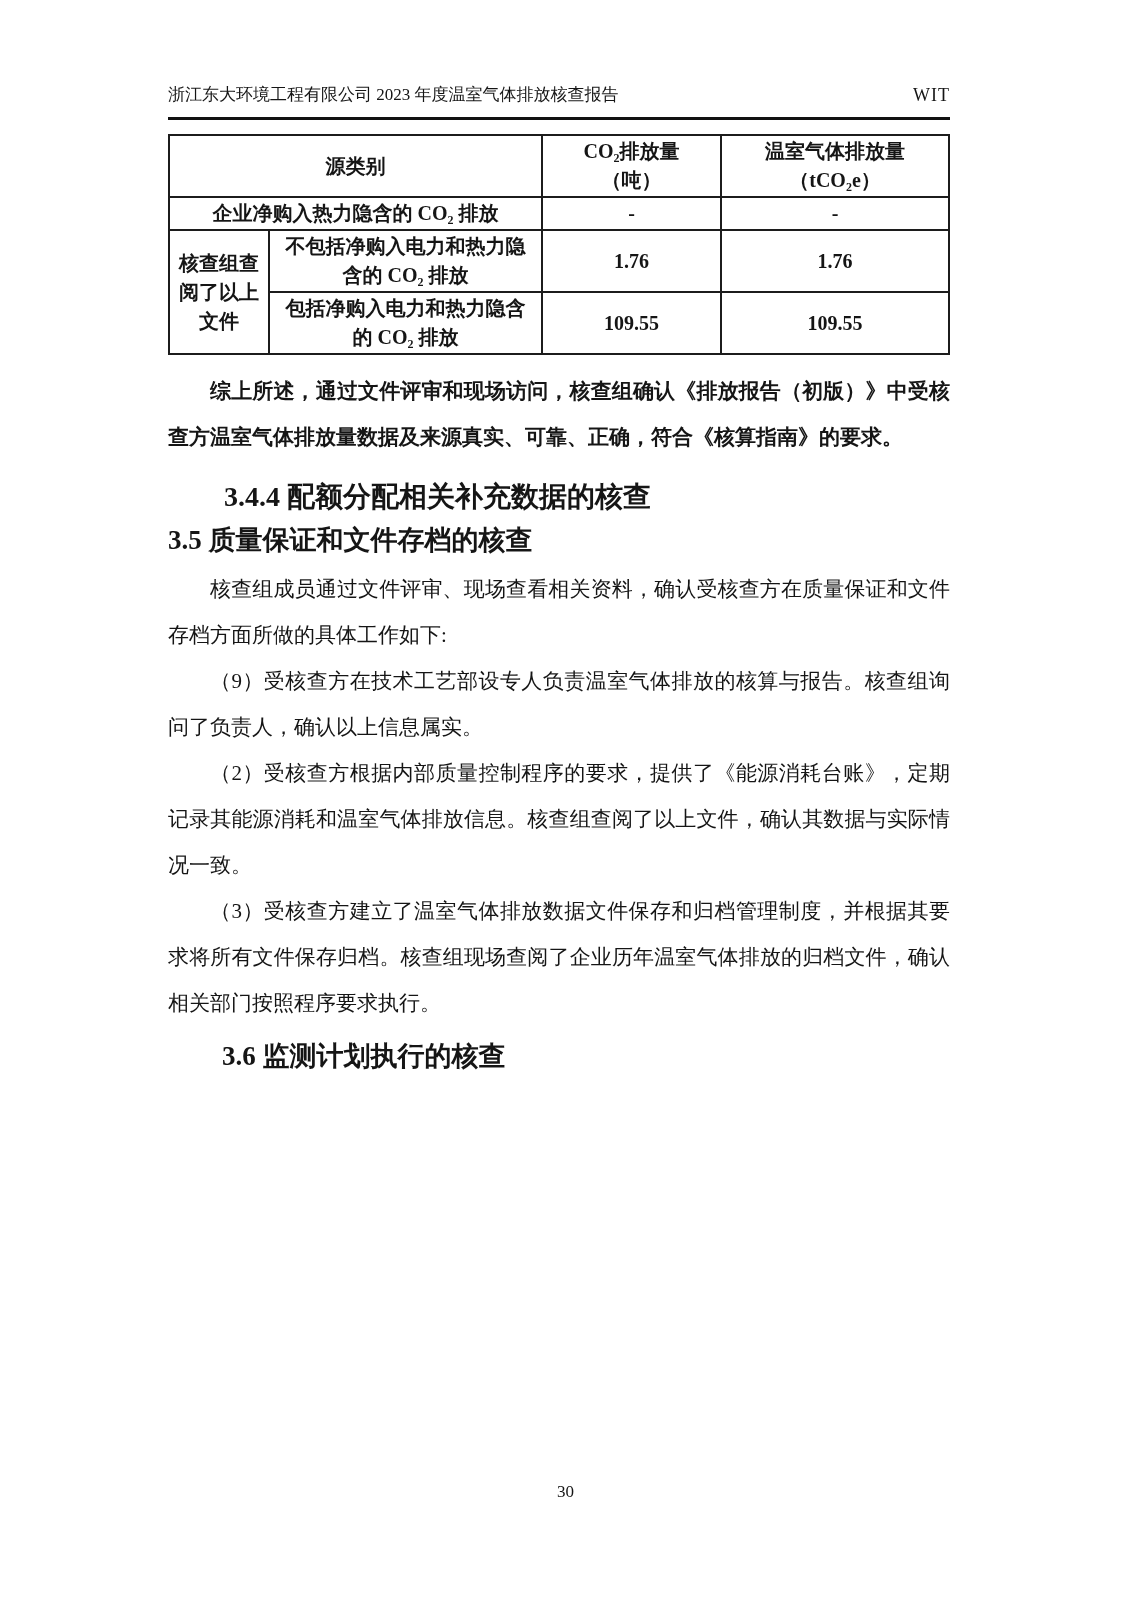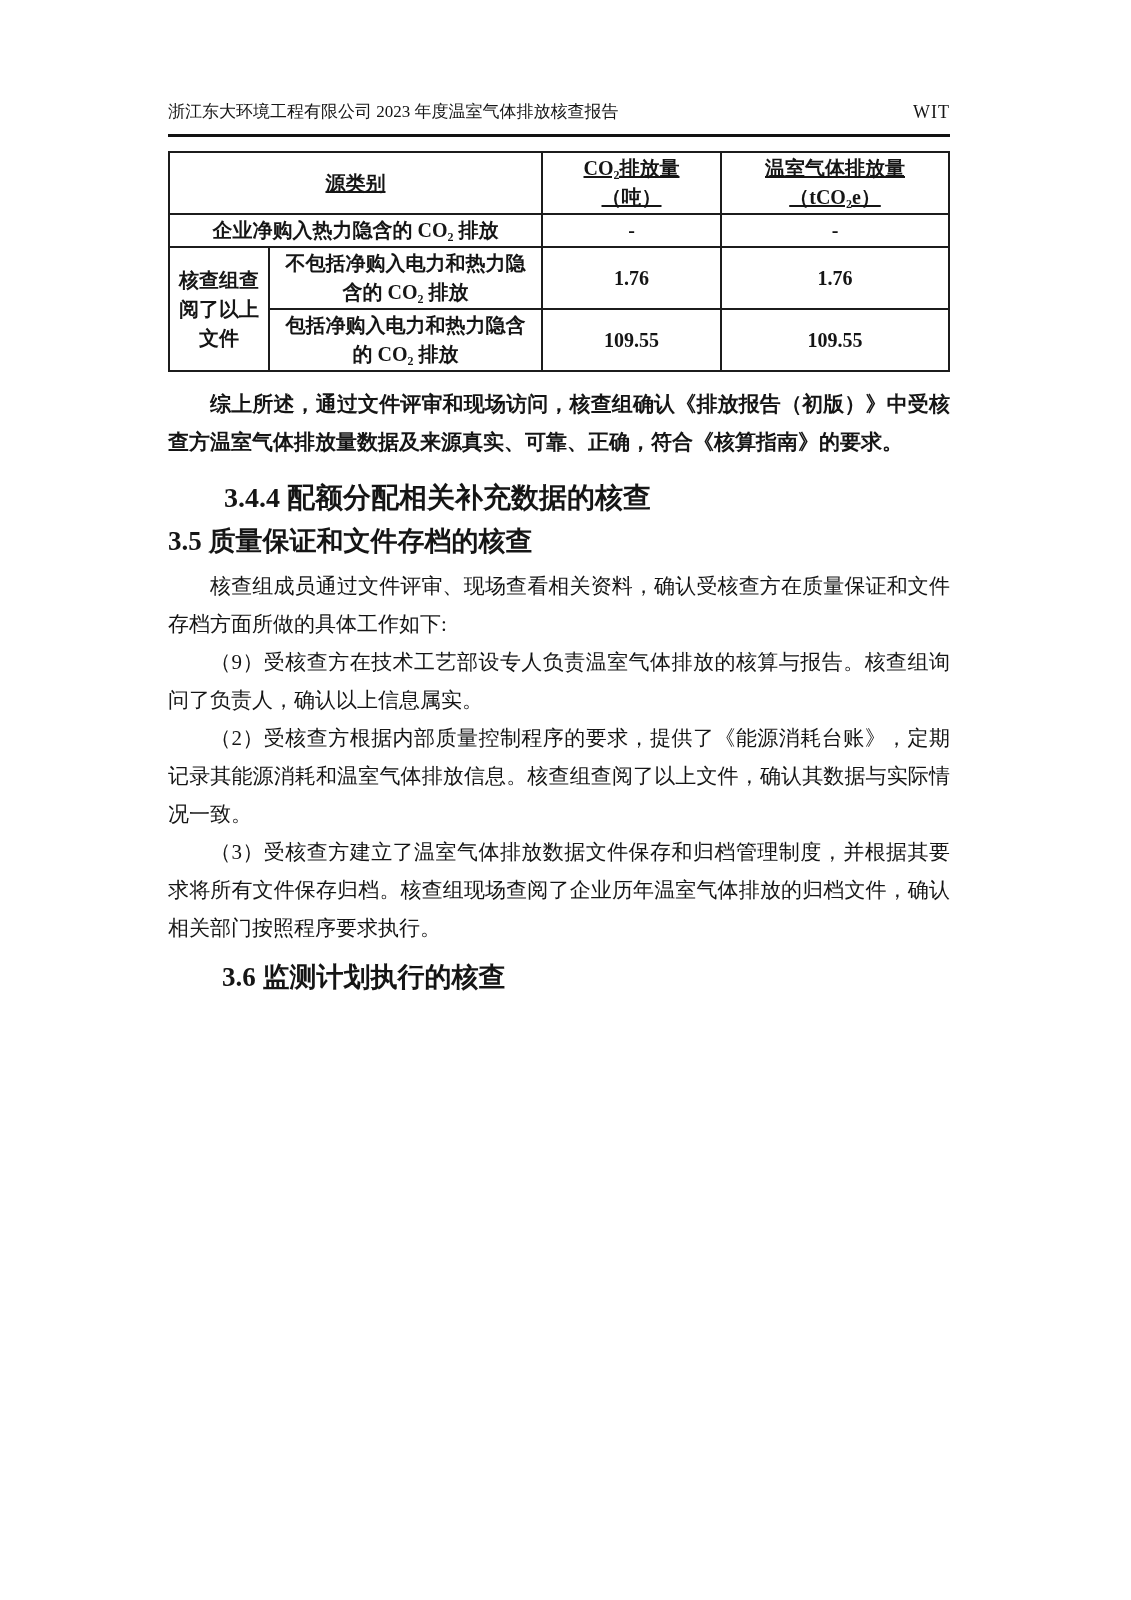--- a/index.html
+++ b/index.html
@@ -5,48 +5,48 @@
   html,body { margin:0; padding:0; background:#ffffff; }
   .page {
     position:relative;
     width:1131px; height:1600px;
     background:#ffffff;
     color:#151515;
     font-family:"Liberation Serif","DejaVu Serif",serif;
     overflow:hidden;
   }
   .content {
-    position:absolute; left:168px; top:101px; width:782px;
+    position:absolute; left:168px; top:84px; width:782px;
   }
   .doc-header {
     display:flex; justify-content:space-between; align-items:flex-end;
     font-size:17px; line-height:22px;
   }
   .doc-header .logo { font-size:18px; letter-spacing:1px; }
   .header-rule {
     height:0; border-bottom:3px solid #111; margin-top:11px;
   }
   table.emissions {
     width:100%; border-collapse:collapse; table-layout:fixed;
     margin-top:14px; font-size:20px;
   }
   table.emissions th, table.emissions td {
     border:2px solid #1c1c1c;
     text-align:center; vertical-align:middle;
     padding:1px 6px; line-height:29px;
     font-weight:bold;
   }
   table.emissions th { font-weight:bold; }
-  .row-head   { height:58px;text-decoration:underline; }
+  .row-head   { height:58px; }
   .row-slim   { height:31px; }
   .row-tall   { height:56px; }
   col.c1 { width:100px; } col.c2 { width:273px; }
   col.c3 { width:179px; } col.c4 { width:228px; }
   .para {
-    font-size:21px; line-height:38px;
+    font-size:21px; line-height:46px;
     text-align:justify; text-indent:2em; margin:0;
   }
   .para.bold { font-weight:bold; }
   .h-sub {
     font-size:28px; font-weight:bold; text-indent:2em;
     margin:21px 0 8px 0; line-height:32px;
   }
   .h-main {
     font-size:27px; font-weight:bold;
     margin:9px 0 8px 0; line-height:36px;
@@ -116,13 +116,14 @@
 
     <h2 class="h-main">3.5 质量保证和文件存档的核查</h2>
     <p class="para">核查组成员通过文件评审、现场查看相关资料，确认受核查方在质量保证和文件存档方面所做的具体工作如下:</p>
     <p class="para">（9）受核查方在技术工艺部设专人负责温室气体排放的核算与报告。核查组询问了负责人，确认以上信息属实。</p>
     <p class="para">（2）受核查方根据内部质量控制程序的要求，提供了《能源消耗台账》，定期记录其能源消耗和温室气体排放信息。核查组查阅了以上文件，确认其数据与实际情况一致。</p>
     <p class="para">（3）受核查方建立了温室气体排放数据文件保存和归档管理制度，并根据其要求将所有文件保存归档。核查组现场查阅了企业历年温室气体排放的归档文件，确认相关部门按照程序要求执行。</p>
 
     <h2 class="h-main indent">3.6 监测计划执行的核查</h2>
   </div>
 
+  <div class="page-number">30</div>
 </div>
 
 </body></html>

